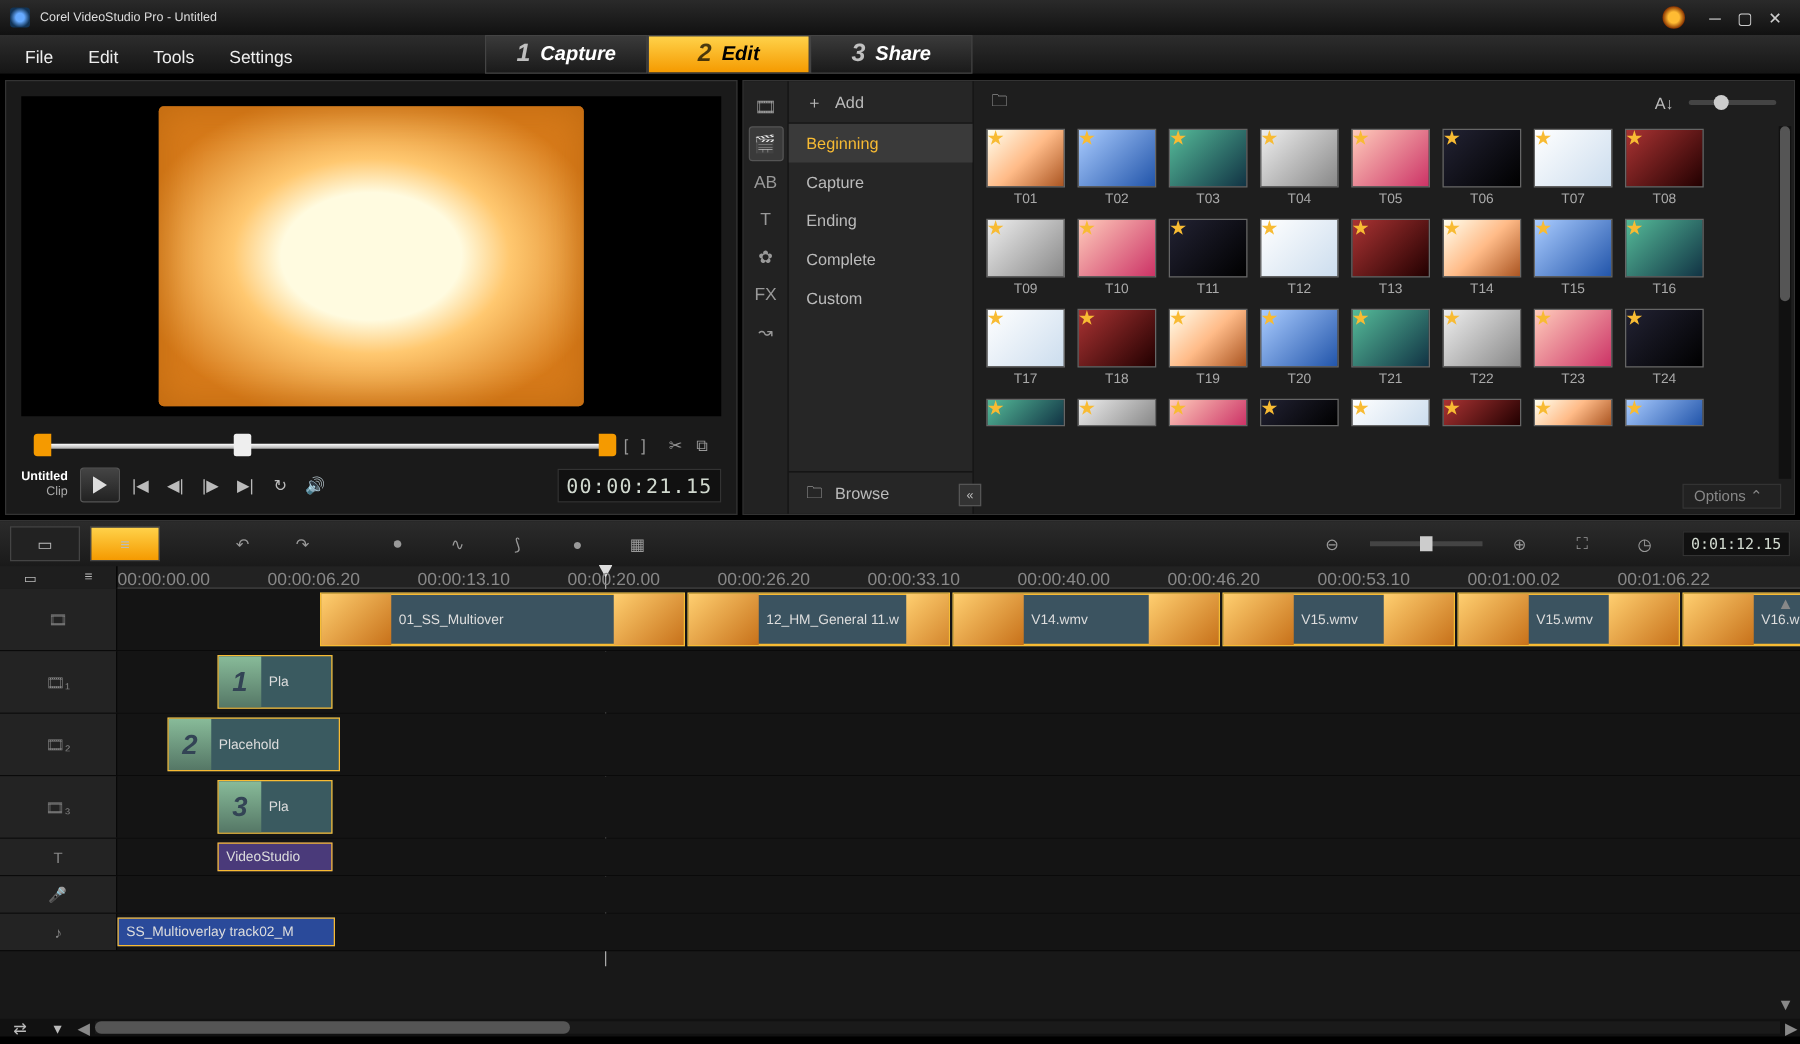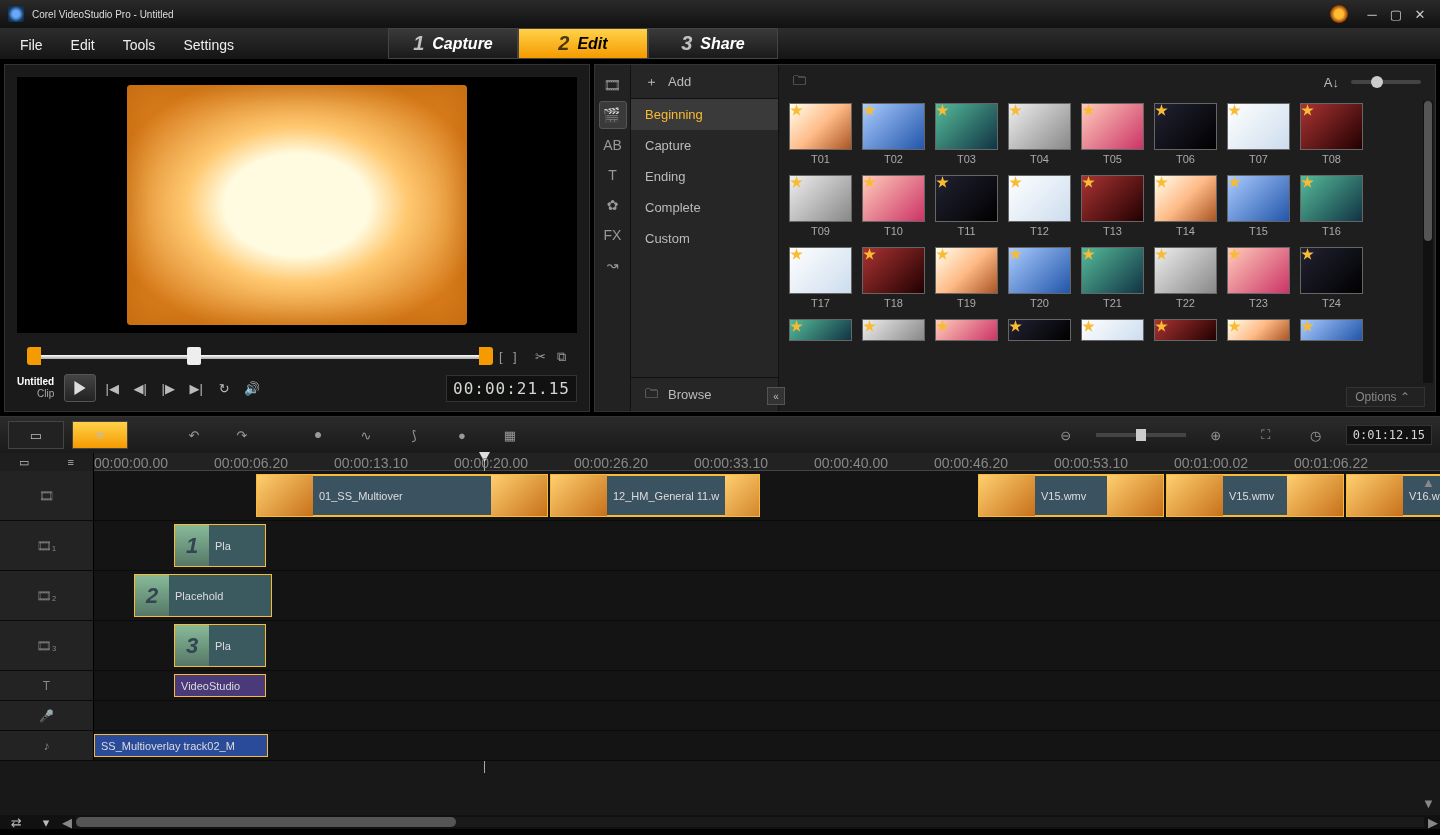--- a/index.html
+++ b/index.html
@@ -387,20 +387,25 @@
           <div class="clip sel" style="left: 162px; width: 292px;">
             <div class="clip-thumb"></div>
             <div class="clip-label">01_SS_Multiover</div>
             <div class="clip-thumb" style="margin-left: auto;"></div>
           </div>
           <div class="clip sel" style="left: 456px; width: 210px;">
             <div class="clip-thumb"></div>
             <div class="clip-label">12_HM_General 11.w</div>
             <div class="clip-thumb" style="margin-left: auto;"></div>
           </div>
+          <div class="clip sel" style="left: 668px; width: 214px;">
+            <div class="clip-thumb"></div>
+            <div class="clip-label">V14.wmv</div>
+            <div class="clip-thumb" style="margin-left: auto;"></div>
+          </div>
           <div class="clip sel" style="left: 884px; width: 186px;">
             <div class="clip-thumb"></div>
             <div class="clip-label">V15.wmv</div>
             <div class="clip-thumb" style="margin-left: auto;"></div>
           </div>
           <div class="clip sel" style="left: 1072px; width: 178px;">
             <div class="clip-thumb"></div>
             <div class="clip-label">V15.wmv</div>
             <div class="clip-thumb" style="margin-left: auto;"></div>
           </div>

